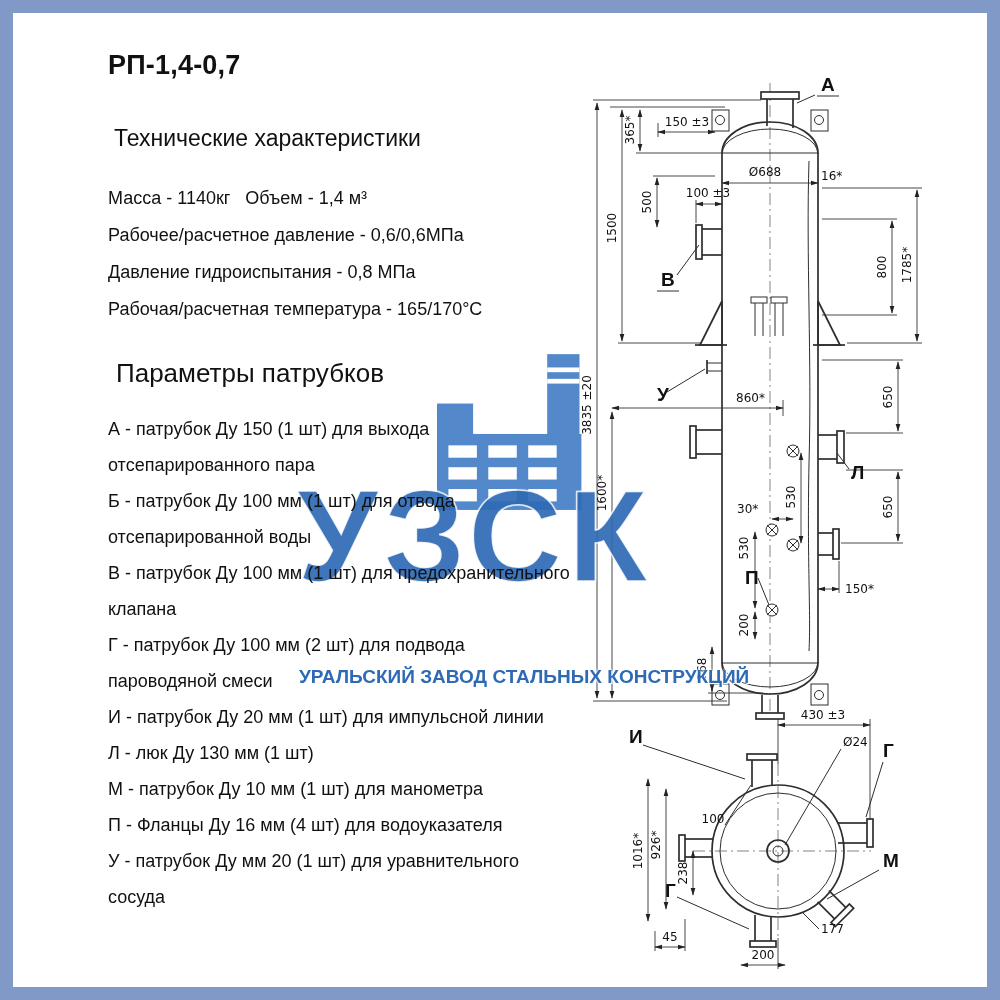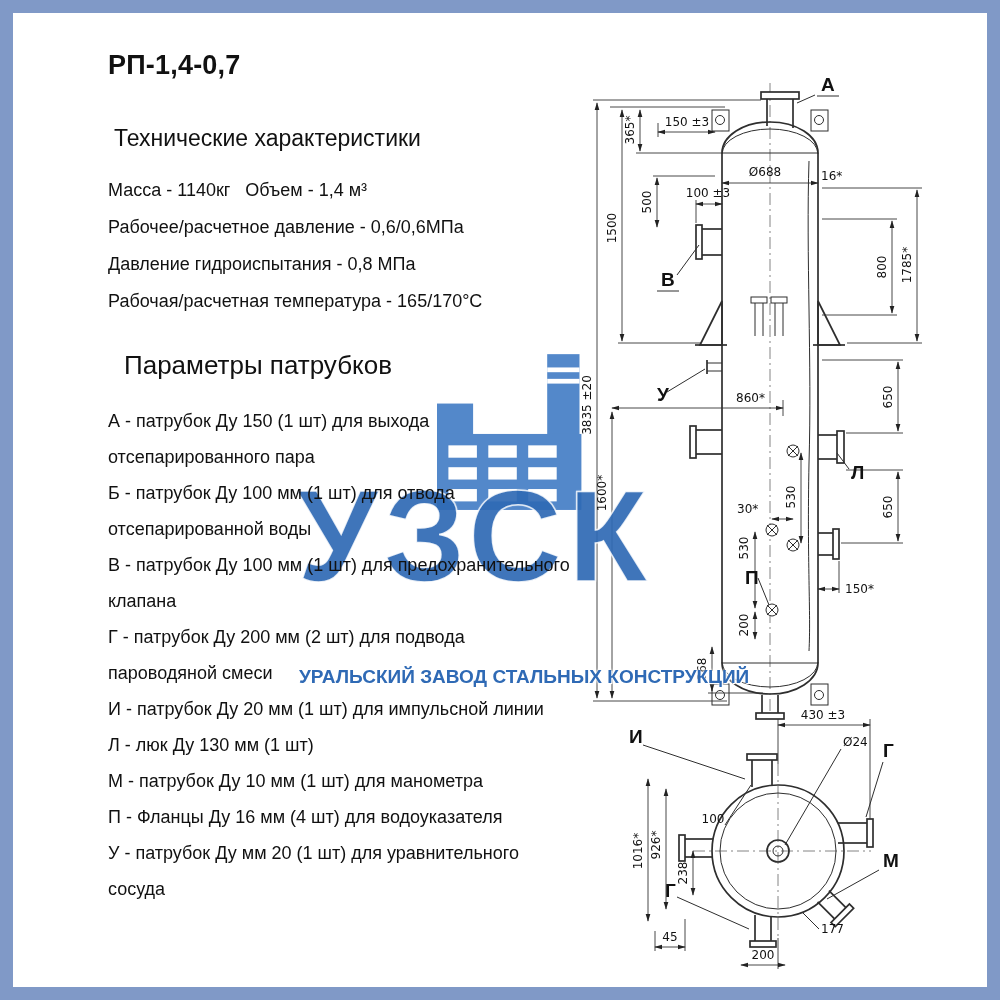--- a/index.html
+++ b/index.html
@@ -5,23 +5,23 @@
   html,body { margin:0; padding:0; background:#e8e8e8; }
   .page {
     position:relative; width:1000px; height:1000px; box-sizing:border-box;
     background:#ffffff; border:13px solid #8099c7; overflow:hidden;
     font-family:"Liberation Sans", sans-serif; color:#111;
   }
   
   .left { position:absolute; left:95px; top:34px; width:462px; z-index:3; }
   .title { font-size:27px; font-weight:bold; line-height:1.35; letter-spacing:.2px; }
   .h2 { font-size:23px; font-weight:normal; margin:42px 0 0 6px; }
-  .specs { margin-top:20px; }
+  .specs { margin-top:28px; }
   .specs p { margin:0; font-size:18px; line-height:37px; }
-  .h2b { font-size:26px; font-weight:normal; margin:30px 0 0 16px; }
+  .h2b { font-size:26px; font-weight:normal; margin:30px 0 0 8px; }
   .plist { margin-top:22px; }
   .plist p { margin:0; font-size:18px; line-height:36px; }
 
   
   .wm { position:absolute; left:0; top:0; width:1000px; height:1000px; z-index:2; pointer-events:none; }
   .wm-icon { position:absolute; left:424px; top:336px; width:152px; height:168px; opacity:.95; }
   .wm-text {
     position:absolute; left:284px; top:448px;
     font-size:130px; font-weight:bold; letter-spacing:6px;
     color:#2f6ab5; opacity:.92;
@@ -85,21 +85,21 @@
       <p>Рабочее/расчетное давление - 0,6/0,6МПа</p>
       <p>Давление гидроиспытания - 0,8 МПа</p>
       <p>Рабочая/расчетная температура - 165/170°С</p>
     </div>
 
     <h2 class="h2b">Параметры патрубков</h2>
     <div class="plist">
       <p>А - патрубок Ду 150 (1 шт) для выхода отсепарированного пара</p>
       <p>Б - патрубок Ду 100 мм (1 шт) для отвода отсепарированной воды</p>
       <p>В - патрубок Ду 100 мм (1 шт) для предохранительного клапана</p>
-      <p>Г - патрубок Ду 200 мм (2 шт) для подвода пароводяной смеси</p>
+      <p>Г - патрубок Ду 100 мм (2 шт) для подвода пароводяной смеси</p>
       <p>И - патрубок Ду 20 мм (1 шт) для импульсной линии</p>
       <p>Л - люк Ду 130 мм (1 шт)</p>
       <p>М - патрубок Ду 10 мм (1 шт) для манометра</p>
       <p>П - Фланцы Ду 16 мм (4 шт) для водоуказателя</p>
       <p>У - патрубок Ду мм 20 (1 шт) для уравнительного сосуда</p>
     </div>
   </div>
 
   <svg class="drawing" viewBox="0 0 435 960">
     <defs>

